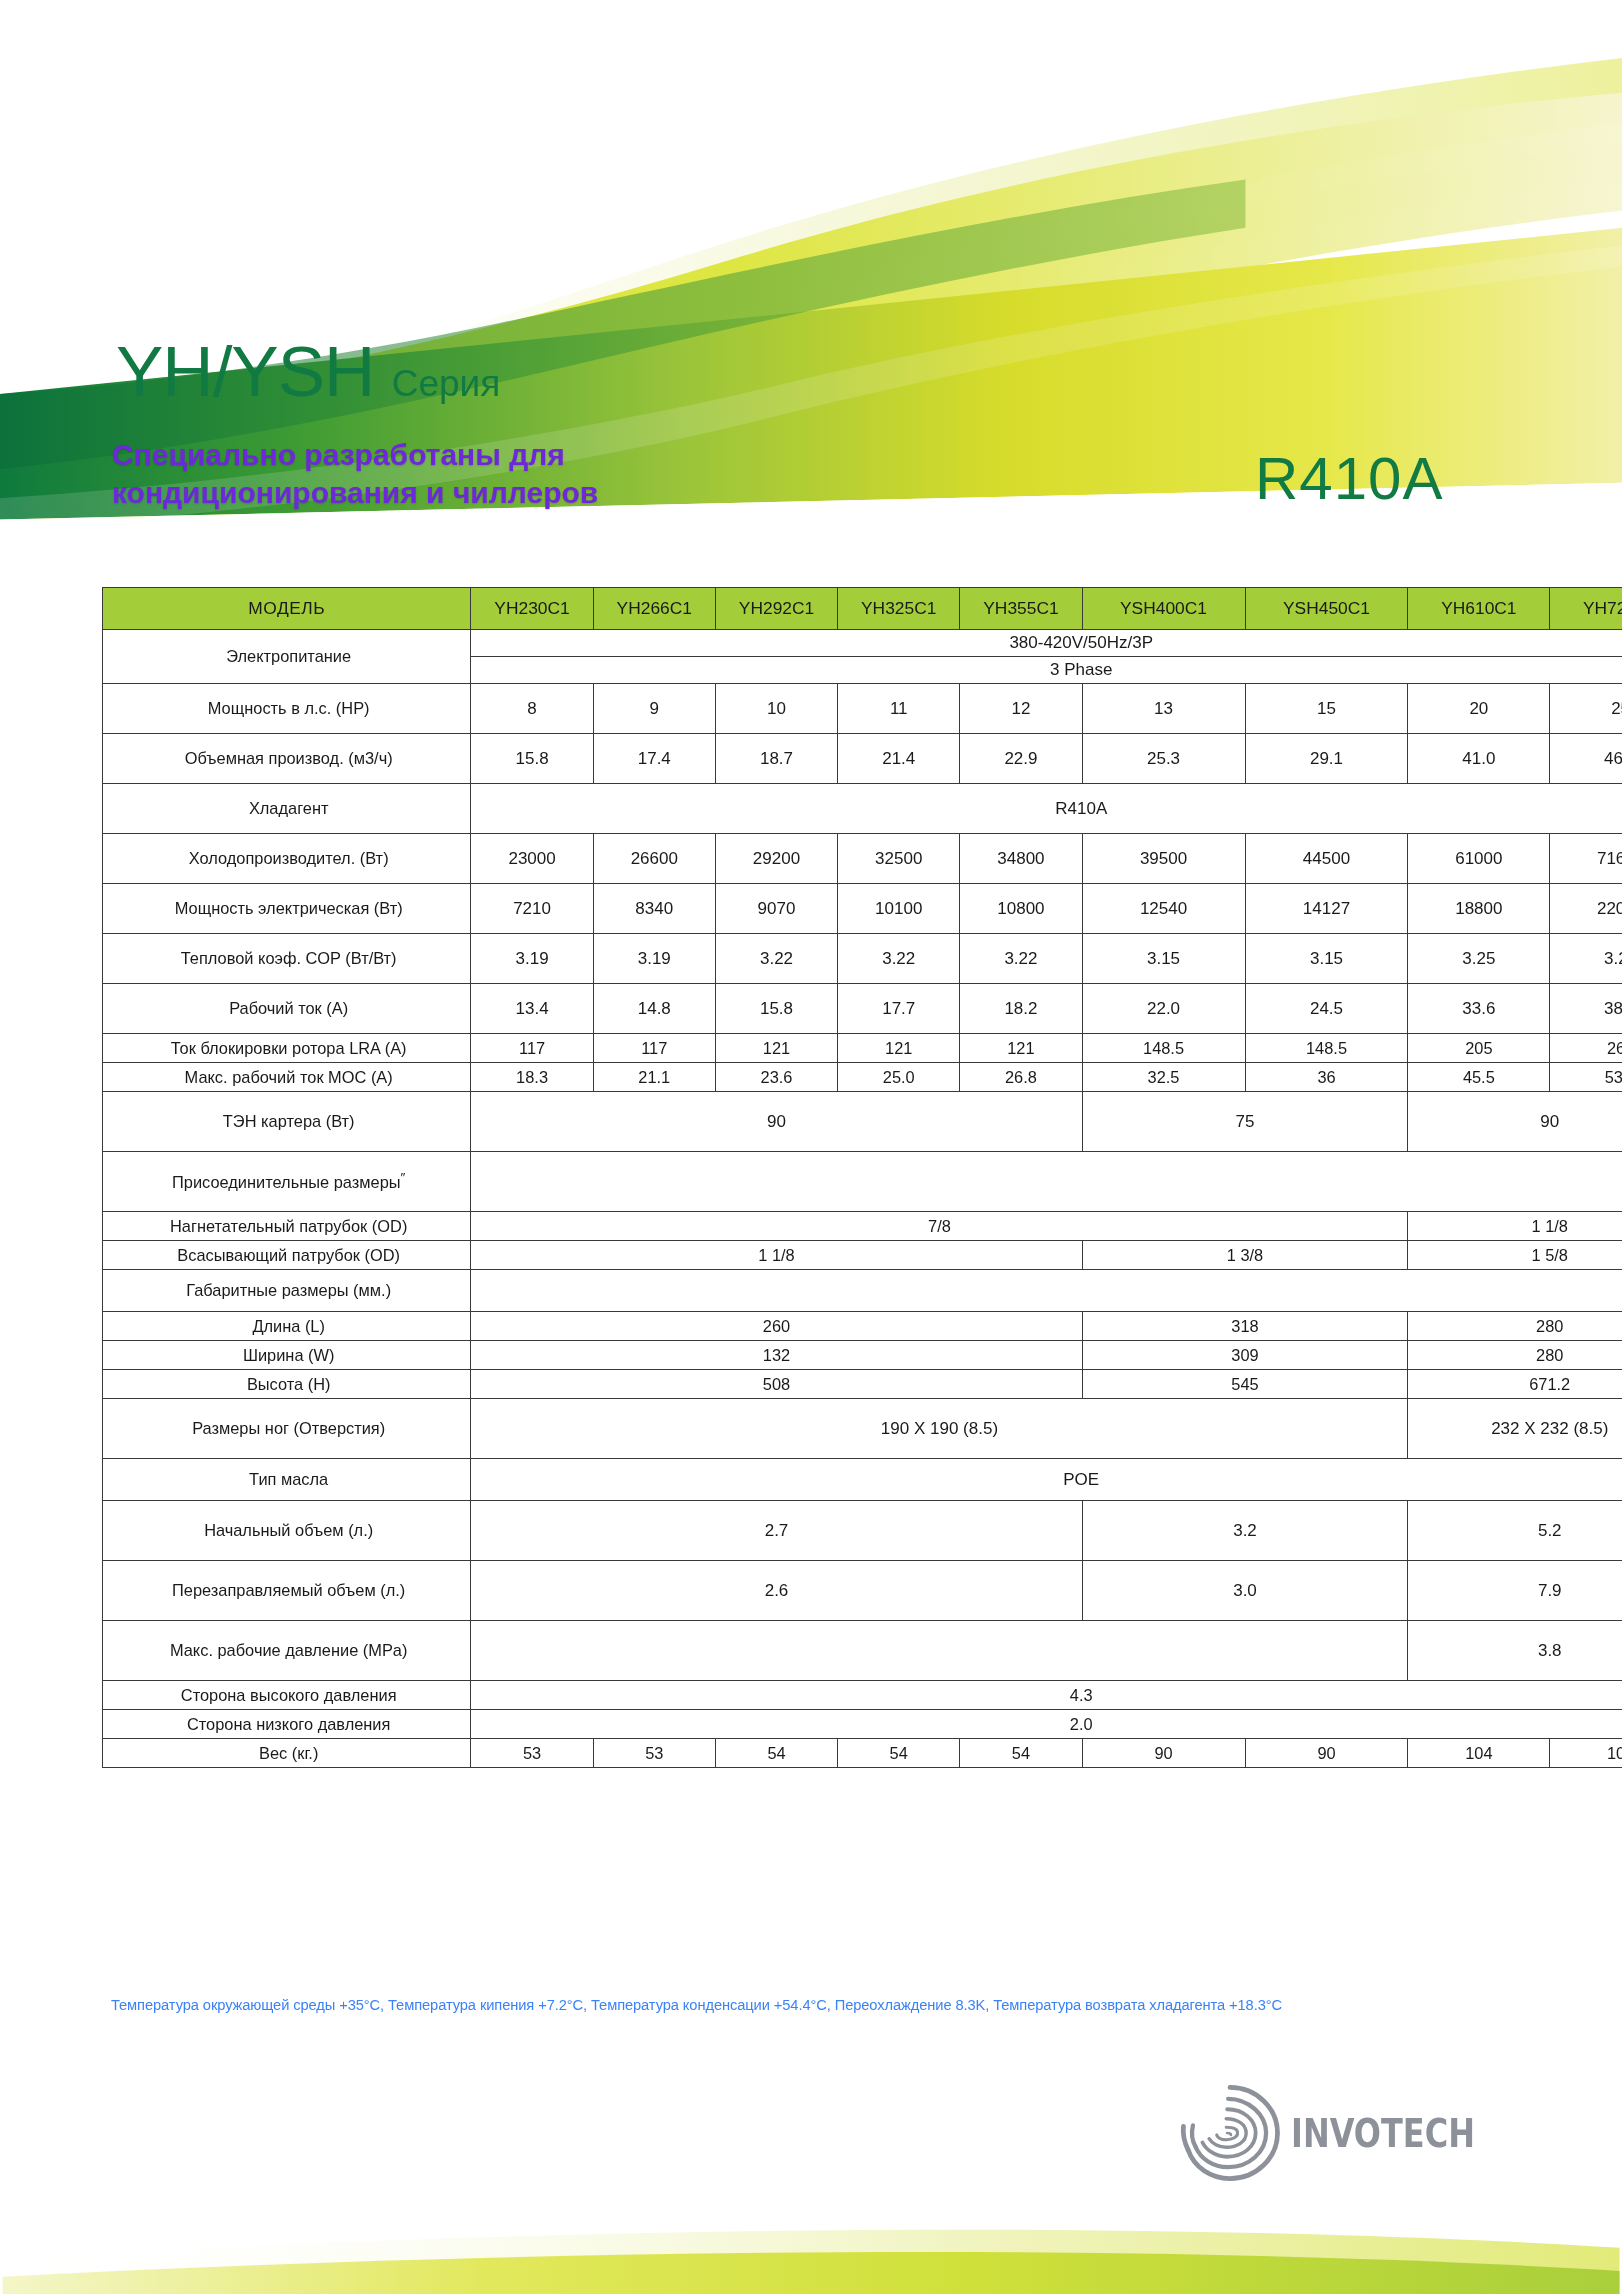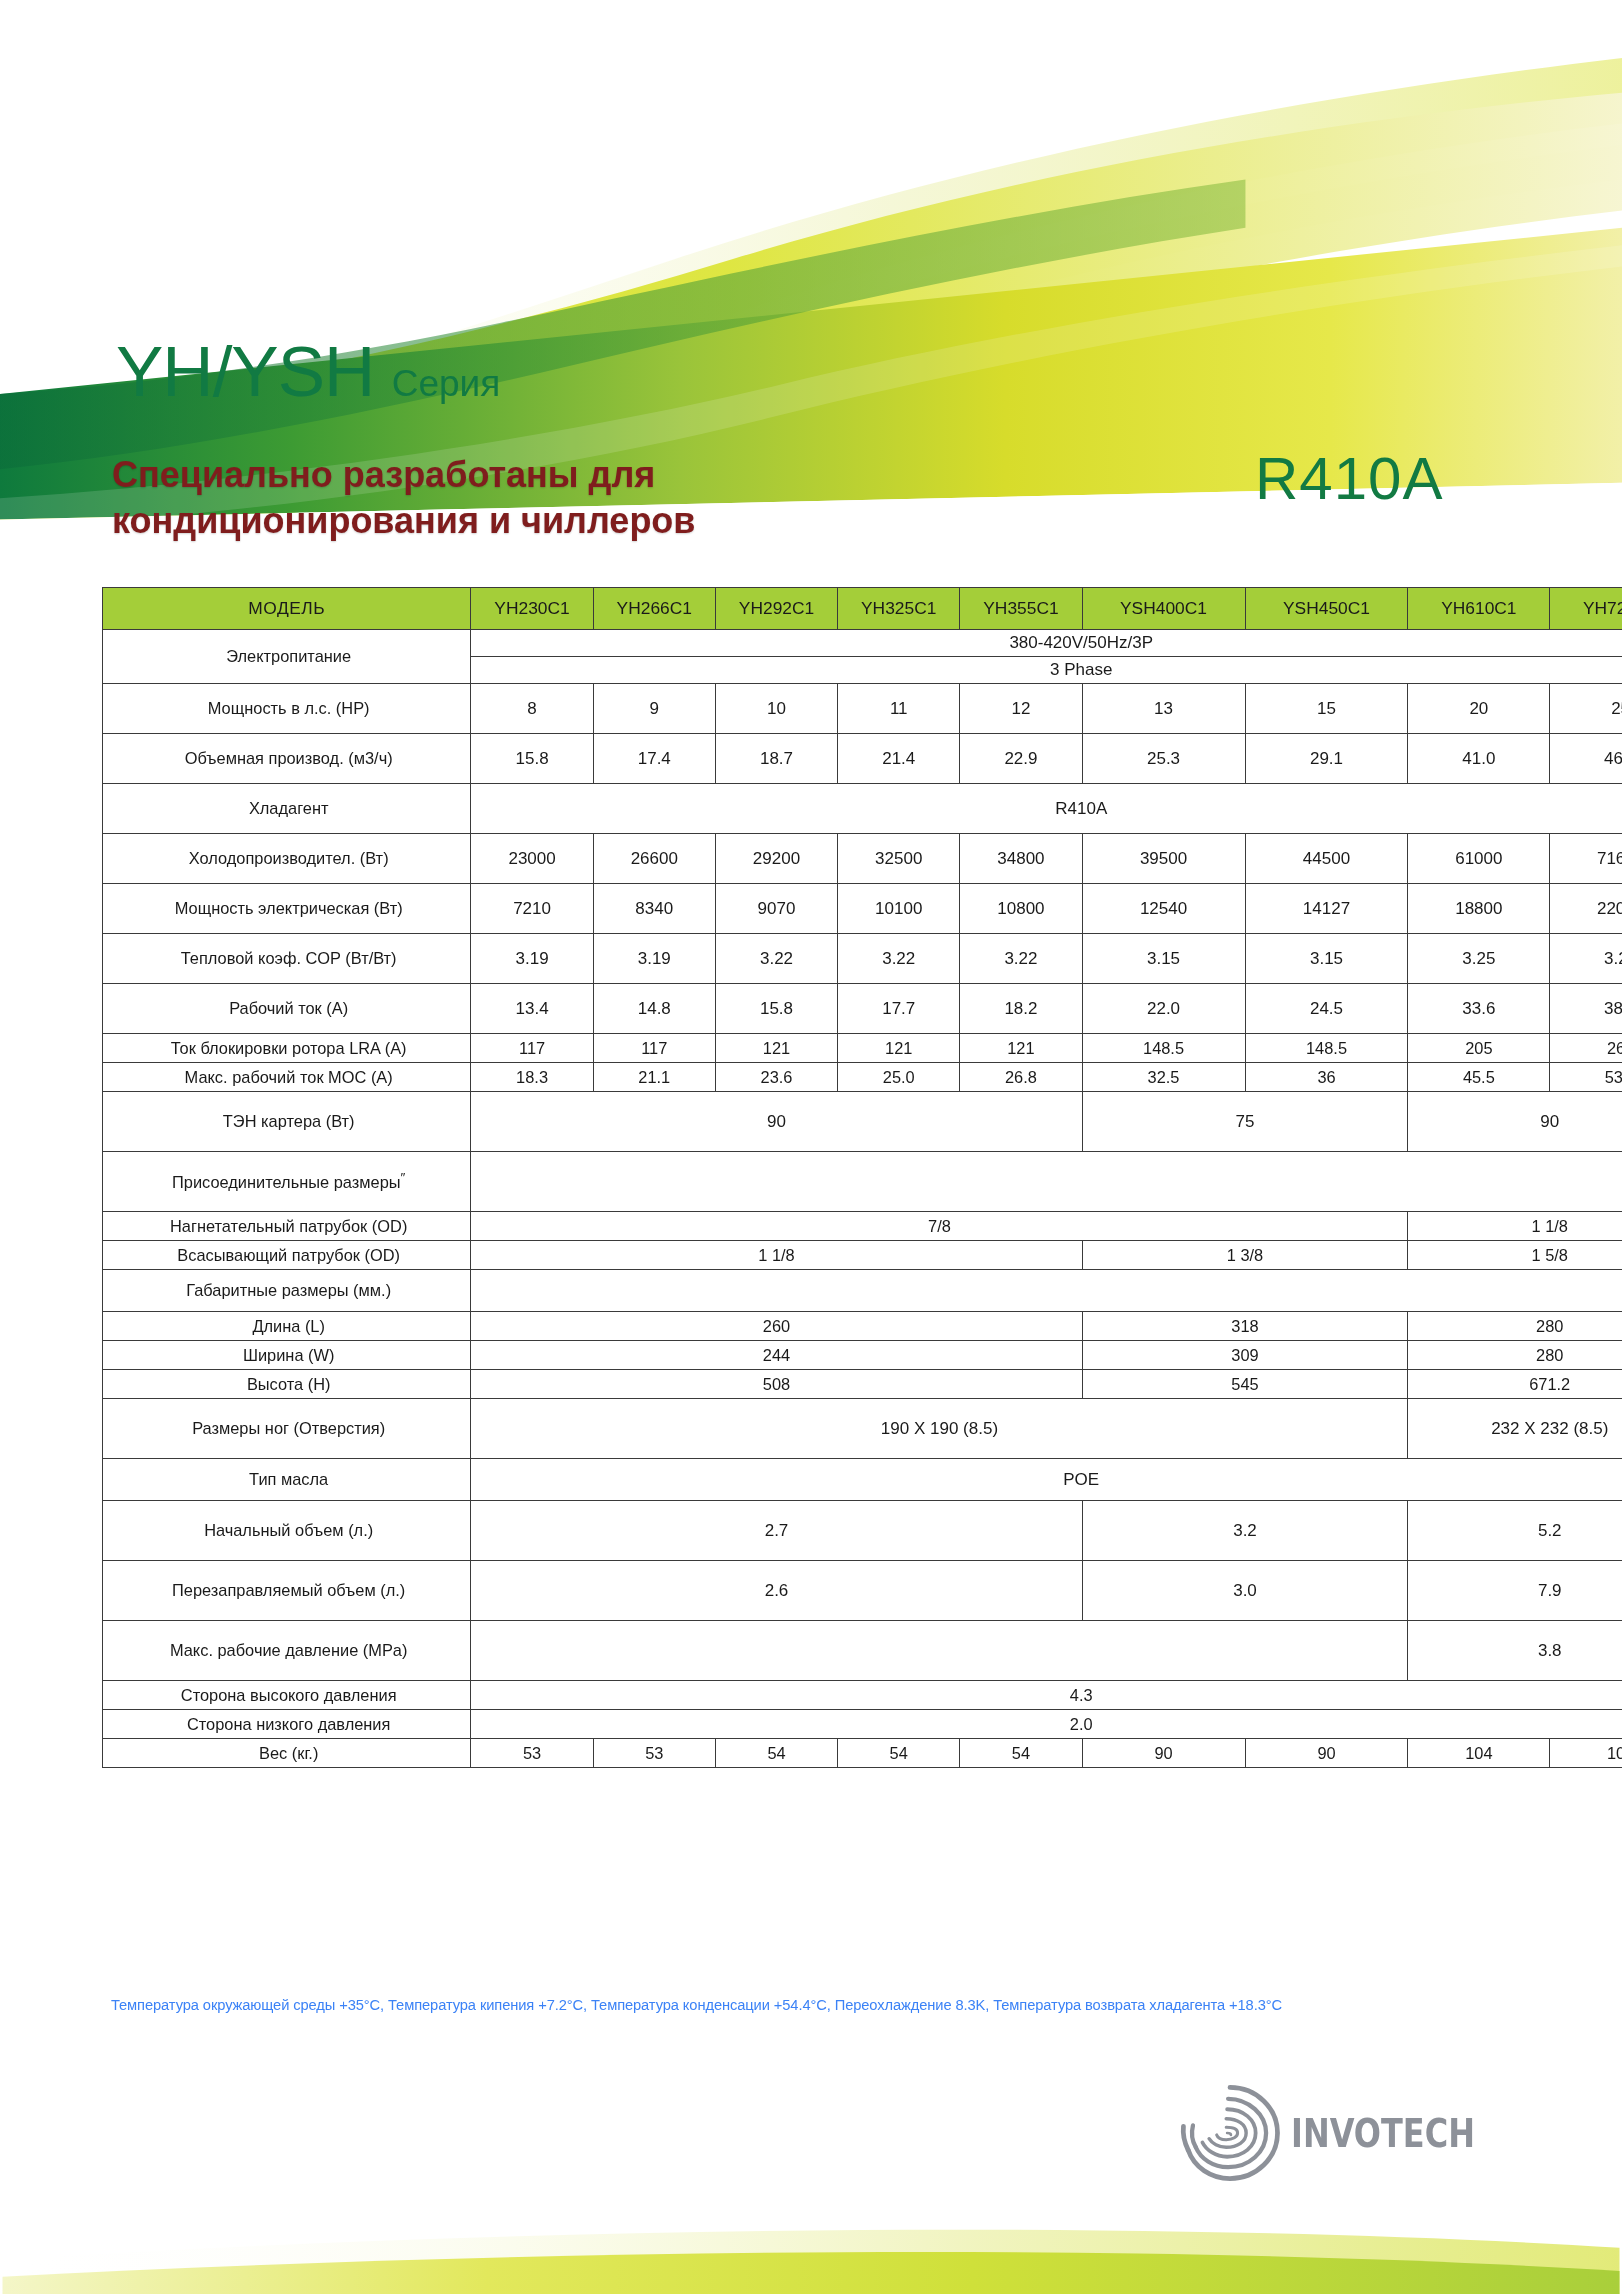--- a/index.html
+++ b/index.html
@@ -33,26 +33,25 @@
   }
   .series-title .sub {
     font-size: 37px; font-weight: 400; color: #117a43;
     line-height: 1;
   }
 
   .tagline {
     position: absolute;
     left: 112px; top: 436px;
     z-index: 5;
-    color: #7f1d1d;
-    font-size: 36px;
+    color: #6d28d9;
+    font-size: 30px;
     font-weight: 700;
     line-height: 1.28;
     text-shadow: 0 1px 1.9px rgba(0,0,0,.18);
-    margin-top: 16px;
   }
 
   .refrigerant-badge {
     position: absolute;
     left: 1255px; top: 444px;
     z-index: 5;
     color: #127a43;
     font-size: 60px;
     font-weight: 400;
     letter-spacing: 1px;
@@ -379,21 +378,21 @@
 
     <tr class="short">
       <td class="col-label">Длина (L)</td>
       <td colspan="5">260</td>
       <td colspan="2">318</td>
       <td colspan="2">280</td>
     </tr>
 
     <tr class="short">
       <td class="col-label">Ширина (W)</td>
-      <td colspan="5">244</td>
+      <td colspan="5">132</td>
       <td colspan="2">309</td>
       <td colspan="2">280</td>
     </tr>
 
     <tr class="short">
       <td class="col-label">Высота (H)</td>
       <td colspan="5">508</td>
       <td colspan="2">545</td>
       <td colspan="2">671.2</td>
     </tr>

